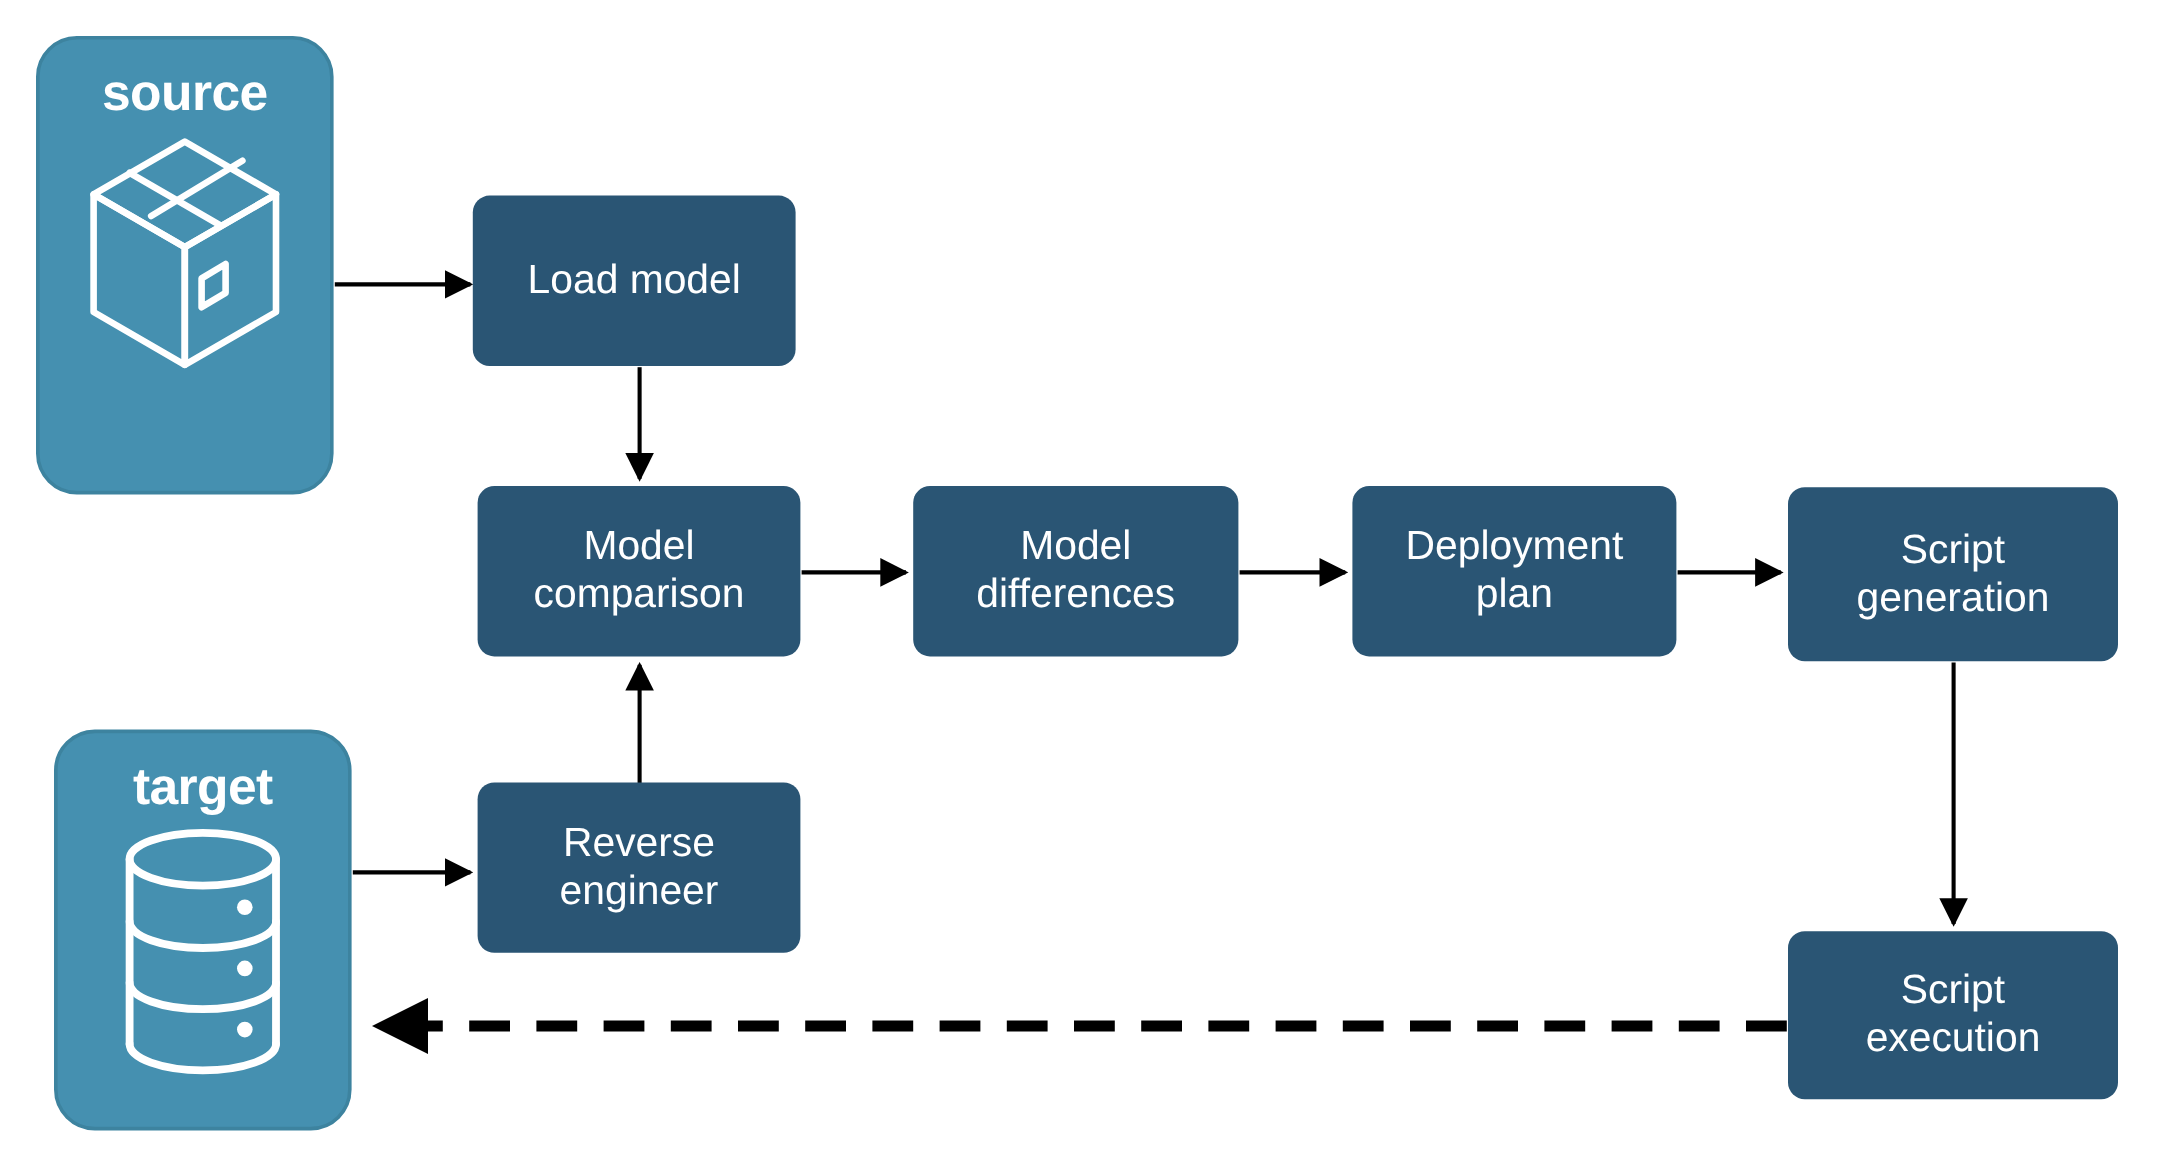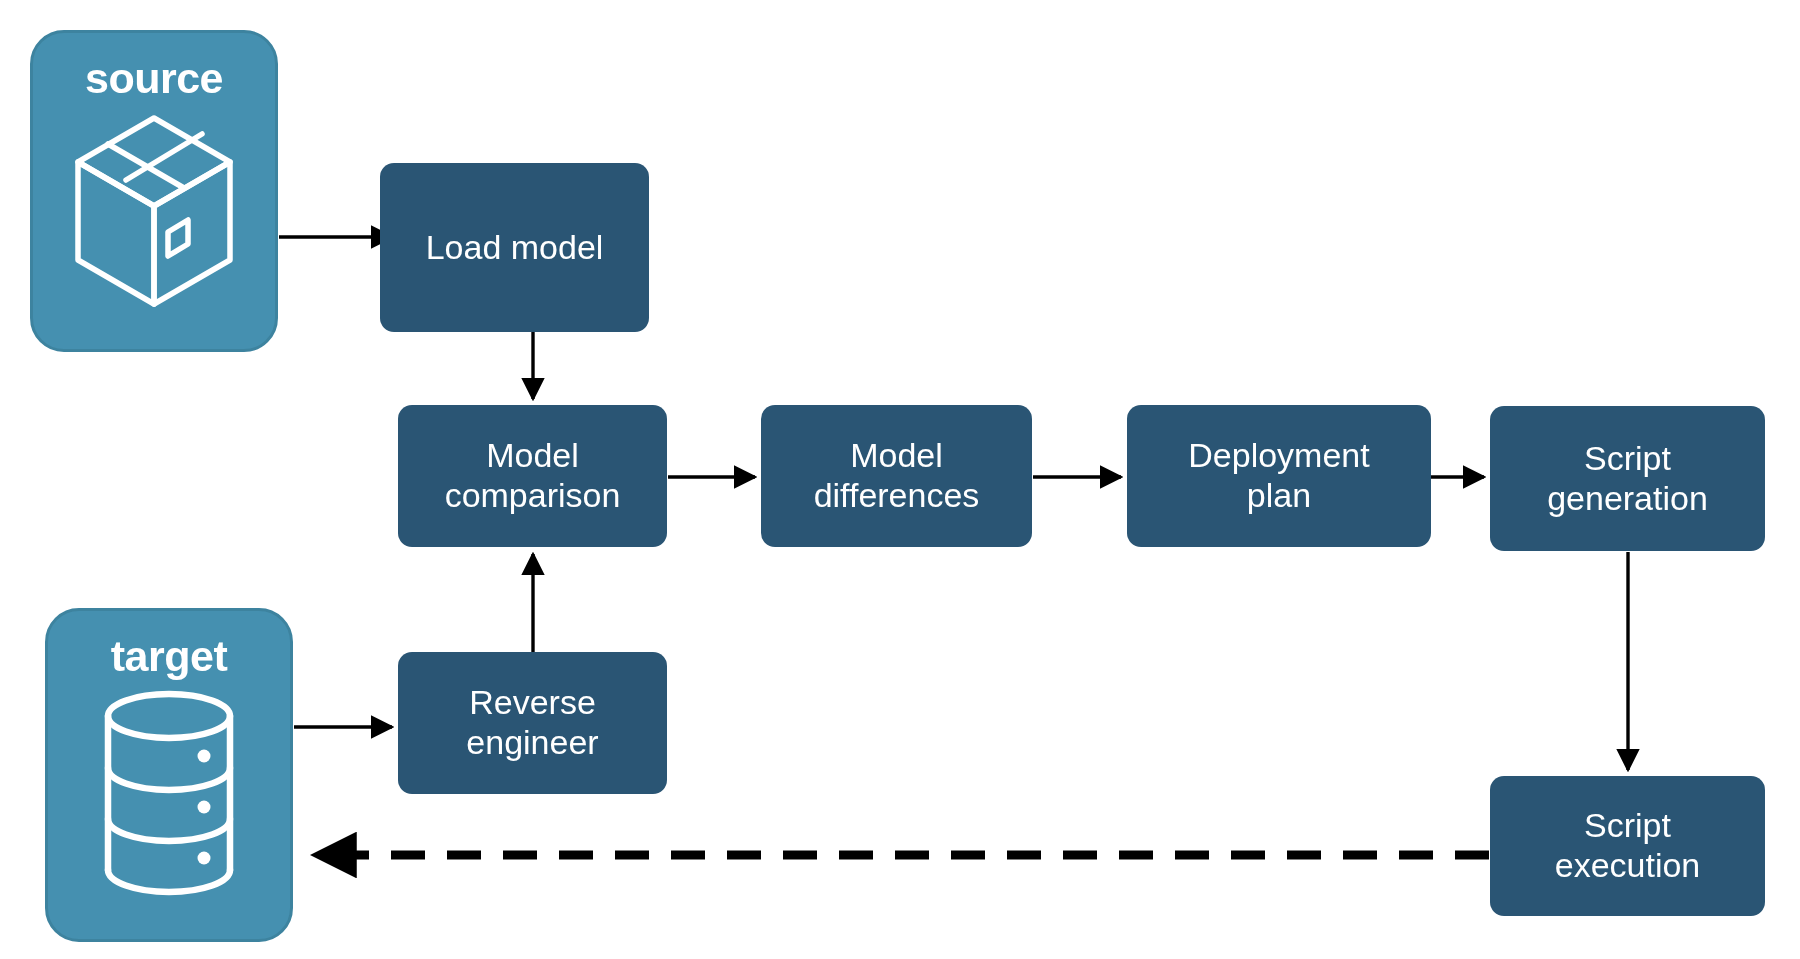--- a/index.html
+++ b/index.html
@@ -93,21 +93,21 @@
       <line x1="1628" y1="552" x2="1628" y2="770" stroke-width="3.4" marker-end="url(#arrowThin)"></line>
 
       <line x1="294" y1="727" x2="392" y2="727" stroke-width="3.4" marker-end="url(#arrowThin)"></line>
 
       <line x1="533" y1="655" x2="533" y2="554" stroke-width="3.4" marker-end="url(#arrowThin)"></line>
 
       <line x1="1489" y1="855" x2="317" y2="855" stroke-width="9" stroke-dasharray="34 22" marker-end="url(#arrowThick)"></line>
     </g>
   </svg>
 
-  <div class="endpoint-card" style="left:30px; top:30px; width:248px; height:322px;">
+  <div class="endpoint-card" style="left:30px; top:30px; width:248px; height:382px;">
     <div class="endpoint-title">source</div>
     <div class="endpoint-icon">
       <svg width="180" height="200" viewBox="0 0 180 200" xmlns="http://www.w3.org/2000/svg">
         <g fill="none" stroke="#ffffff" stroke-width="5.5" stroke-linejoin="round" stroke-linecap="round">
 
           <path d="M 14 52 L 14 150 L 90 194 L 90 96 Z"></path>
           <path d="M 90 96 L 90 194 L 166 150 L 166 52 Z"></path>
           <path d="M 14 52 L 90 8 L 166 52 L 90 96 Z"></path>
 
           <path d="M 44 34 L 120 78"></path>
@@ -131,35 +131,35 @@
           <path d="M 14 80 A 61 22 0 0 0 136 80"></path>
           <path d="M 14 131 A 61 22 0 0 0 136 131"></path>
         </g>
         <circle cx="110" cy="68" r="6.5" fill="#ffffff"></circle>
         <circle cx="110" cy="119" r="6.5" fill="#ffffff"></circle>
         <circle cx="110" cy="170" r="6.5" fill="#ffffff"></circle>
       </svg>
     </div>
   </div>
 
-  <div class="proc-box" style="left:380px; top:163px; width:269px; height:169px;">
+  <div class="proc-box" style="left:394px; top:163px; width:269px; height:142px;">
     <span class="proc-label">Load model</span>
   </div>
 
   <div class="proc-box" style="left:398px; top:405px; width:269px; height:142px;">
     <span class="proc-label">Model
 comparison</span>
   </div>
 
   <div class="proc-box" style="left:761px; top:405px; width:271px; height:142px;">
     <span class="proc-label">Model
 differences</span>
   </div>
 
-  <div class="proc-box" style="left:1127px; top:405px; width:304px; height:142px;">
+  <div class="proc-box" style="left:1127px; top:405px; width:270px; height:142px;">
     <span class="proc-label">Deployment
 plan</span>
   </div>
 
   <div class="proc-box" style="left:1490px; top:406px; width:275px; height:145px;">
     <span class="proc-label">Script
 generation</span>
   </div>
 
   <div class="proc-box" style="left:398px; top:652px; width:269px; height:142px;">

